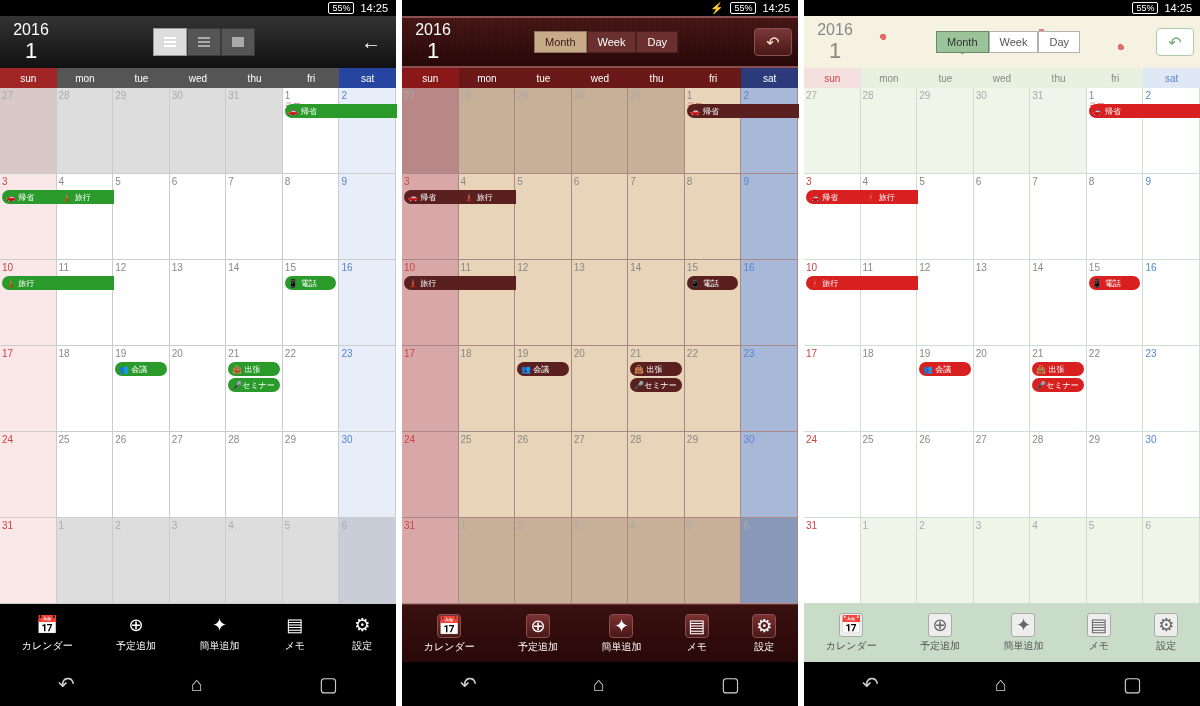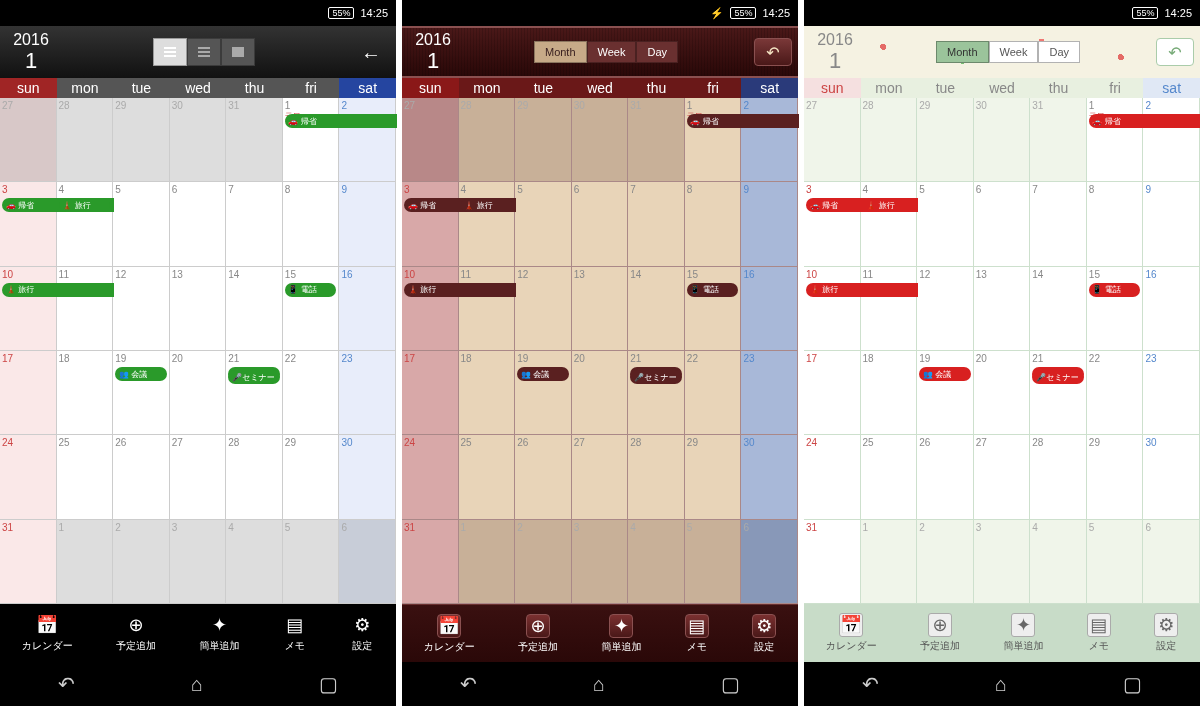--- a/index.html
+++ b/index.html
@@ -1,18 +1,18 @@
 <!DOCTYPE html>
 <html><head>
 <meta charset="utf-8">
 <style>
 *{box-sizing:border-box;margin:0;padding:0}
 body{background:#fff;font-family:sans-serif;display:flex;gap:6px;width:1200px;height:706px}
 .phone{width:396px;height:706px;display:flex;flex-direction:column;position:relative}
-.statusbar{height:26px;background:#000;color:#fff;display:flex;align-items:center;justify-content:flex-end;font-size:11px;padding:0 8px;gap:6px}
+.statusbar{height:16px;background:#000;color:#fff;display:flex;align-items:center;justify-content:flex-end;font-size:11px;padding:0 8px;gap:6px}
 .battery{border:1px solid #fff;border-radius:2px;padding:0 3px;font-size:9px}
 .header{height:52px;display:flex;align-items:center;padding:0 6px;position:relative}
 .h1{background:linear-gradient(#333,#111)}
 .h2{background:linear-gradient(#4a1818,#2a0808);border-top:2px solid #8a5050;border-bottom:2px solid #8a5050;position:relative}
 .h2::before{content:"";position:absolute;inset:0;background:repeating-linear-gradient(90deg,transparent 0 2px,rgba(0,0,0,.15) 2px 3px);pointer-events:none}
 .h3{background:#f5f2e2;position:relative}
 .h3::before{content:"";position:absolute;inset:0;background:radial-gradient(circle at 20% 40%,#d33 0 3px,transparent 3px),radial-gradient(circle at 60% 30%,#e44 0 3px,transparent 3px),radial-gradient(circle at 80% 60%,#d33 0 3px,transparent 3px),radial-gradient(circle at 40% 70%,#4a4 0 2px,transparent 2px);opacity:.7;pointer-events:none}
 .yearmonth{color:#fff;width:50px;text-align:center;line-height:1.1;z-index:1}
 .h3 .yearmonth{color:#888}
 .year{font-size:16px}
@@ -23,21 +23,21 @@
 .h1 .segbtn.active{background:#ddd;color:#222}
 .h2 .segbtn{background:#6a3030;color:#fff}
 .h2 .segbtn.active{background:#c7aa88;color:#3a2020}
 .h3 .segbtn{background:#fff;color:#555}
 .h3 .segbtn.active{background:#9bc49b;color:#333}
 .backbtn{width:38px;height:28px;display:flex;align-items:center;justify-content:center;z-index:1}
 .h1 .backbtn{color:#fff;font-size:20px}
 .h2 .backbtn{background:linear-gradient(#7a3838,#4a1818);color:#f5e5c5;border-radius:4px;font-size:16px;border:1px solid #8a5050}
 .h3 .backbtn{background:#fff;color:#7a7;border-radius:4px;font-size:16px;border:1px solid #aca}
 .dow{display:grid;grid-template-columns:repeat(7,1fr);height:20px}
-.dowcell{display:flex;align-items:center;justify-content:center;font-size:14px;color:#fff}
+.dowcell{display:flex;align-items:center;justify-content:center;font-size:10px;color:#fff}
 .d1 .dowcell{background:#555}
 .d1 .dowcell.sun{background:#a02525}
 .d1 .dowcell.sat{background:#2545a0}
 .d2 .dowcell{background:#6a1818}
 .d2 .dowcell.sun{background:#8a1818}
 .d2 .dowcell.sat{background:#2a3a7a}
 .d3 .dowcell{color:#888;background:#e8f0e0}
 .d3 .dowcell.sun{color:#c44;background:#f5e0e0}
 .d3 .dowcell.sat{color:#58c;background:#e0e8f5}
 .grid{flex:1;display:grid;grid-template-columns:repeat(7,1fr);grid-template-rows:repeat(6,1fr)}
@@ -58,21 +58,21 @@
 .g3 .cell.sun{background:#fff}
 .g3 .cell.sat{background:#fff}
 .g3 .cell.out{background:#f0f5ea}
 .g3 .cell .white{position:absolute;inset:3px;background:#fff;border-radius:3px;z-index:0}
 .daynum{color:#888;position:relative;z-index:1}
 .cell.sun .daynum{color:#c44}
 .cell.sat .daynum{color:#58c}
 .cell.out .daynum{color:#aaa}
 .holiday{color:#c44;font-size:8px;position:relative;z-index:1}
 .ev{position:absolute;height:14px;border-radius:7px;color:#fff;font-size:8px;display:flex;align-items:center;padding:0 4px;z-index:2;white-space:nowrap;top:16px}
-.ev2{top:19px}
+.ev2{top:32px}
 .g1 .ev.green{background:#2a9a2a}
 .g2 .ev{background:#5a2020}
 .g3 .ev{background:#d82020}
 .ev.span{border-top-right-radius:0;border-bottom-right-radius:0;width:calc(200% + 1px)}
 .ev.single{width:calc(100% - 4px)}
 .toolbar{height:58px;display:flex;justify-content:space-around;align-items:center}
 .t1{background:#000;color:#fff}
 .t2{background:linear-gradient(#3a1010,#2a0808);color:#fff;border-top:1px solid #6a3030}
 .t3{background:#c8dcc8;color:#555}
 .tbtn{display:flex;flex-direction:column;align-items:center;gap:2px;font-size:10px}

